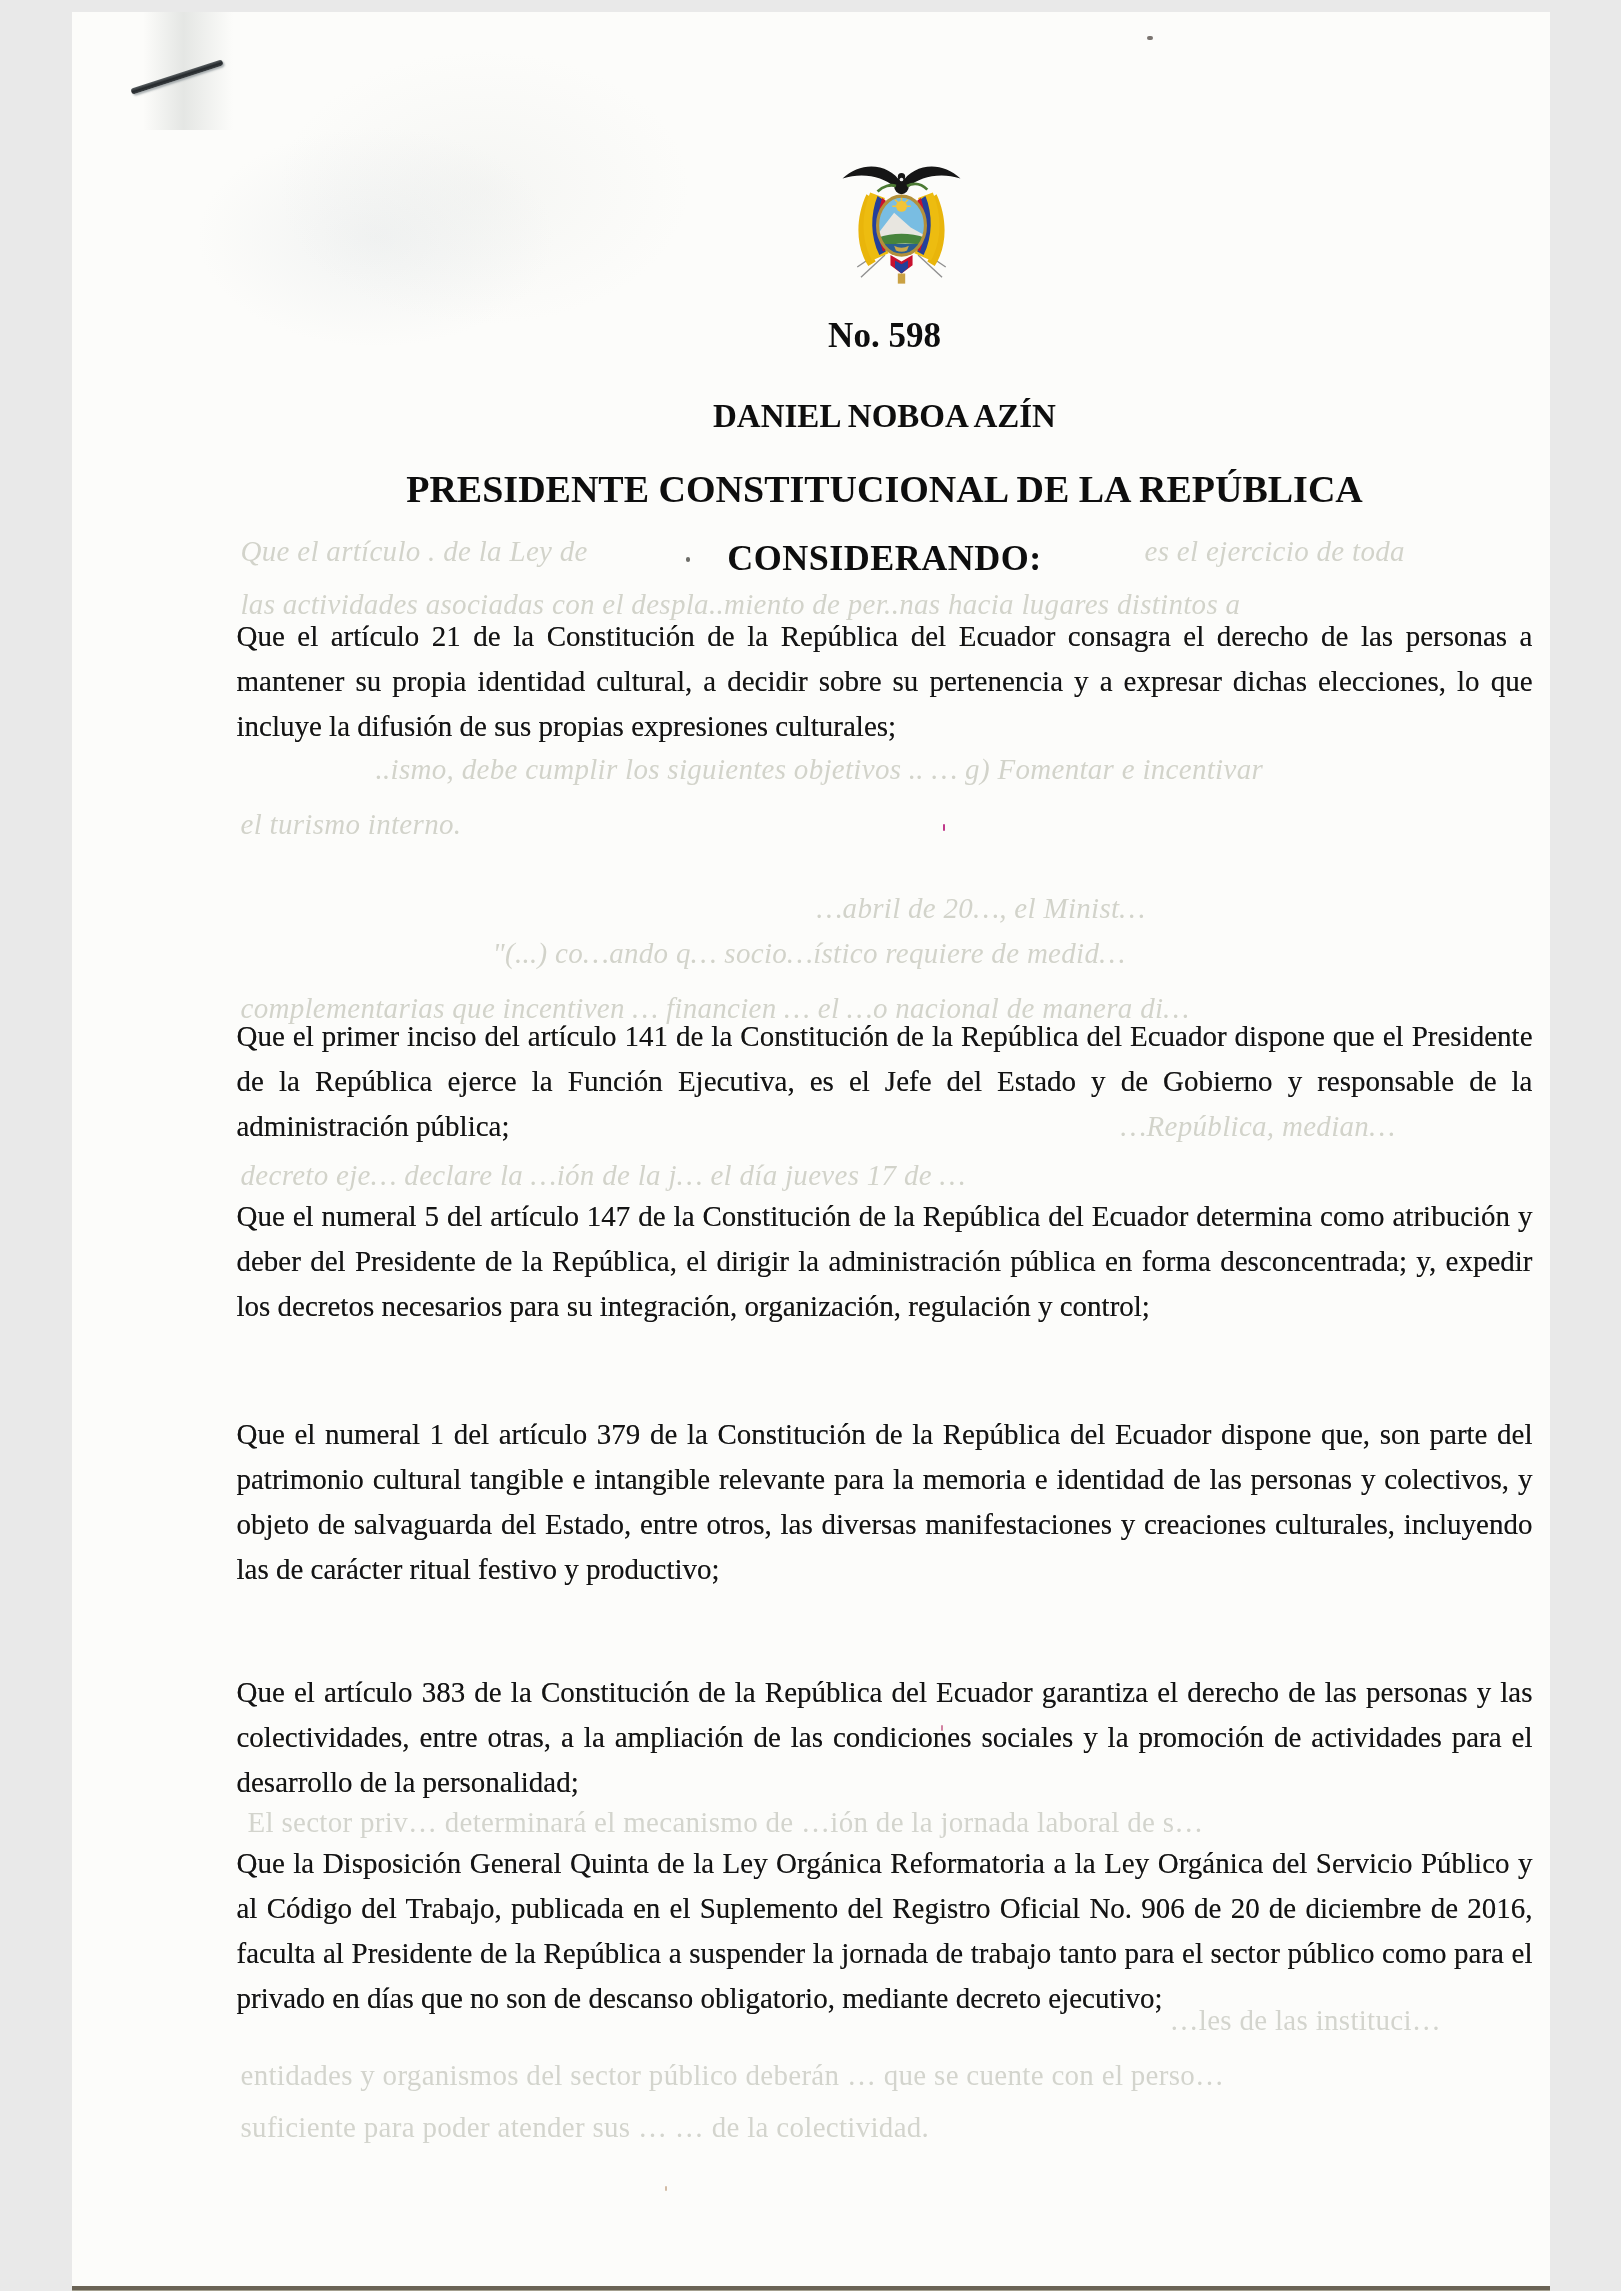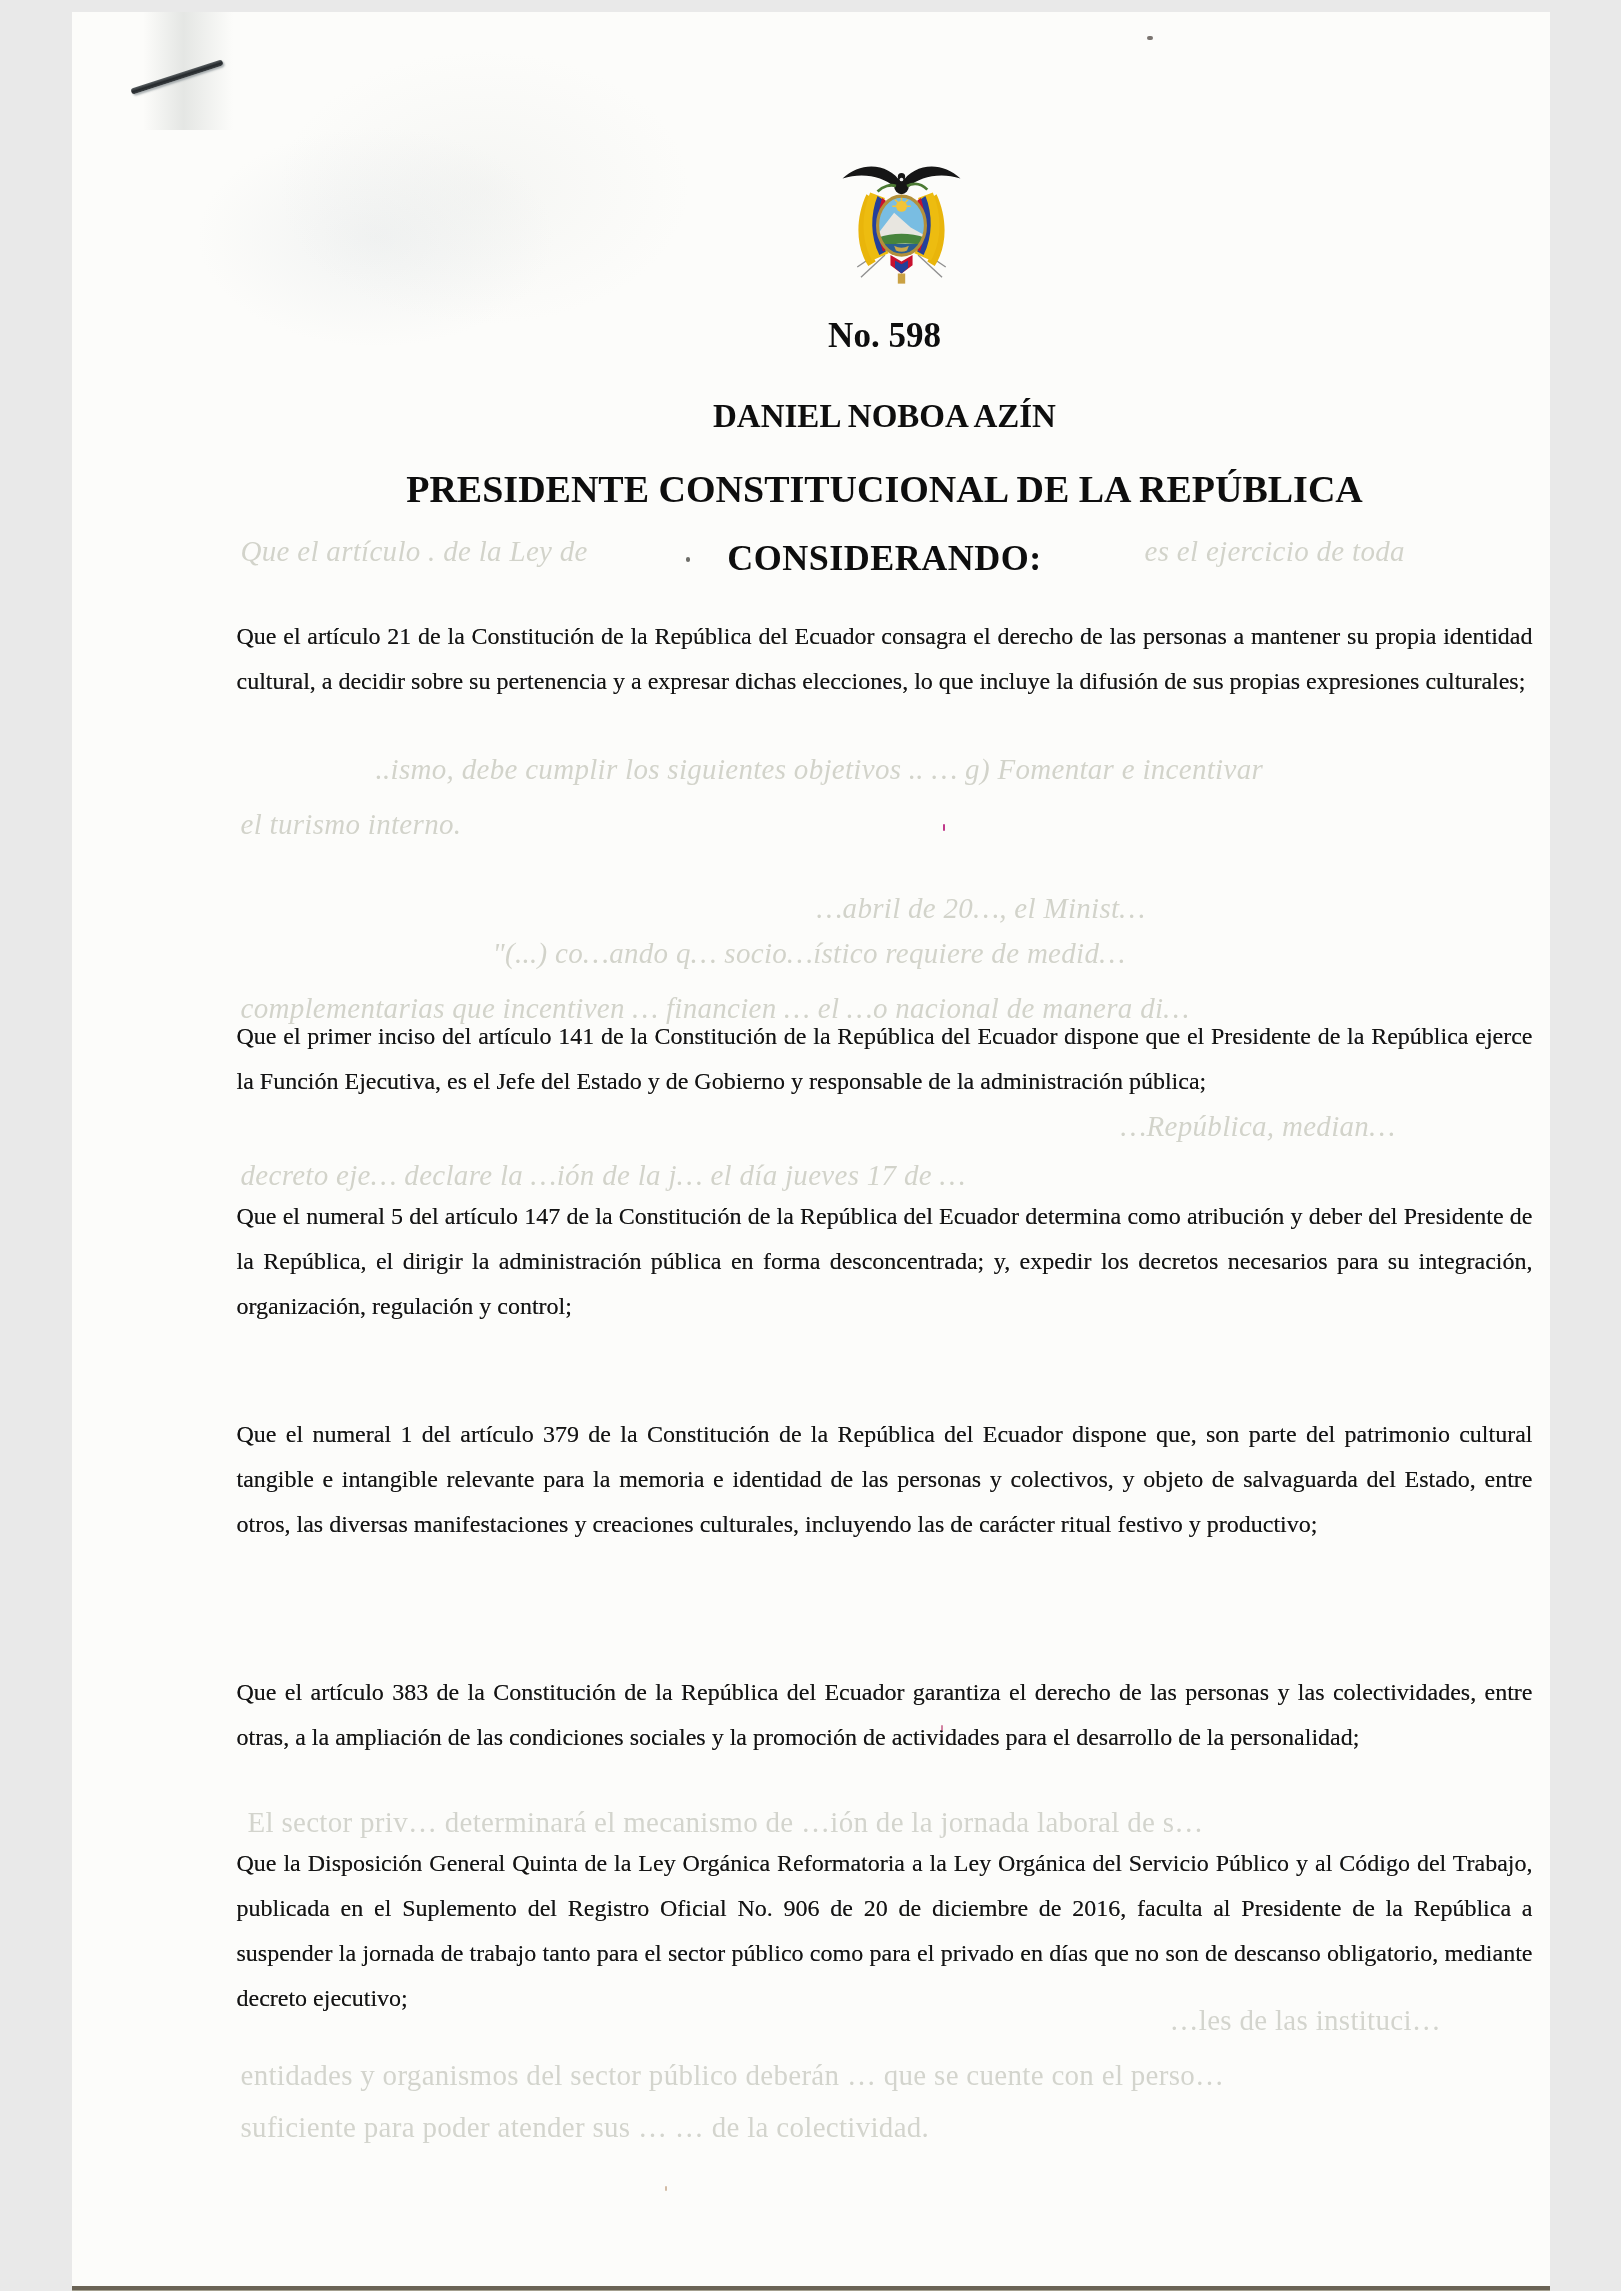--- a/index.html
+++ b/index.html
@@ -12,21 +12,21 @@
     font-family:Liberation Serif, serif;
     color:#1b1b1b;
   }
   .center-line{position:absolute;left:165px;width:1296px;text-align:center;font-weight:bold;color:#0e0e0e;white-space:nowrap;}
   .decree-number{top:304px;font-size:35px;}
   .author-name{top:386px;font-size:33px;}
   .author-title{top:455px;font-size:38px;}
   .section-heading{top:525px;font-size:36px;letter-spacing:0.5px;}
   .para{
     position:absolute;left:165px;width:1296px;
-    font-size:24px;line-height:45px;text-align:justify;
+    font-size:29px;line-height:45px;text-align:justify;
     color:#141414;text-shadow:0 0 0.4px rgba(0,0,0,.55);
   }
   .p1{top:602px;} .p2{top:829px;} .p3{top:1002px;} .p4{top:1182px;}
   .p5{top:1400px;} .p6{top:1658px;} .p7{top:1829px;}
   .bleed{
     position:absolute;font-size:29px;white-space:nowrap;
     color:rgba(122,126,104,.62);opacity:.52;filter:blur(0.7px);
     font-style:italic;letter-spacing:0.3px;
   }
   .bleed.upright{font-style:normal;color:rgba(116,120,102,.58);}
@@ -101,20 +101,21 @@
     <rect x="66" y="126" width="8" height="11" fill="#caa143"></rect>
   </svg>
 
   <div class="center-line decree-number">No. 598</div>
   <div class="center-line author-name">DANIEL NOBOA AZÍN</div>
   <div class="center-line author-title">PRESIDENTE CONSTITUCIONAL DE LA REPÚBLICA</div>
   <div class="center-line section-heading">CONSIDERANDO:</div>
 
   <div class="bleed" style="left:169px;top:523px;">Que el artículo . de la Ley de</div>
   <div class="bleed" style="left:1073px;top:523px;">es el ejercicio de toda</div>
+  <div class="bleed" style="left:169px;top:576px;">las actividades asociadas con el despla..miento de per..nas hacia lugares distintos a</div>
   <div class="bleed" style="left:304px;top:741px;">..ismo, debe cumplir los siguientes objetivos .. … g) Fomentar e incentivar</div>
   <div class="bleed" style="left:169px;top:796px;">el turismo interno.</div>
   <div class="bleed" style="left:745px;top:880px;text-align:center;">…abril de 20…, el Minist…</div>
   <div class="bleed" style="left:421px;top:925px;">"(...) co…ando q… socio…ístico requiere de medid…</div>
   <div class="bleed" style="left:169px;top:980px;">complementarias que incentiven … financien … el …o nacional de manera di…</div>
   <div class="bleed" style="left:1049px;top:1098px;">…República, median…</div>
   <div class="bleed" style="left:169px;top:1147px;">decreto eje… declare la …ión de la j… el día jueves 17 de …</div>
   <div class="bleed upright" style="left:176px;top:1794px;">El sector priv… determinará el mecanismo de …ión de la jornada laboral de s…</div>
   <div class="bleed upright" style="left:1098px;top:1992px;">…les de las instituci…</div>
   <div class="bleed upright" style="left:169px;top:2047px;">entidades y organismos del sector público deberán … que se cuente con el perso…</div>

